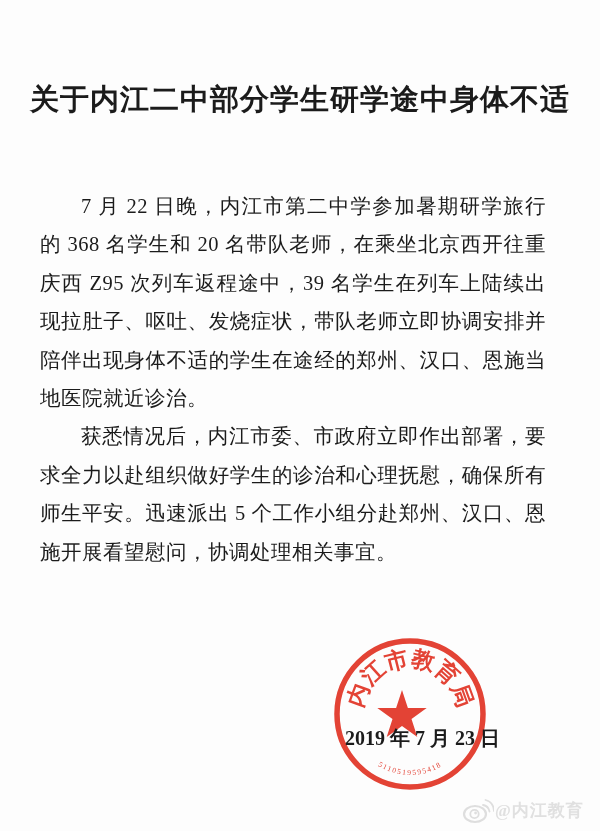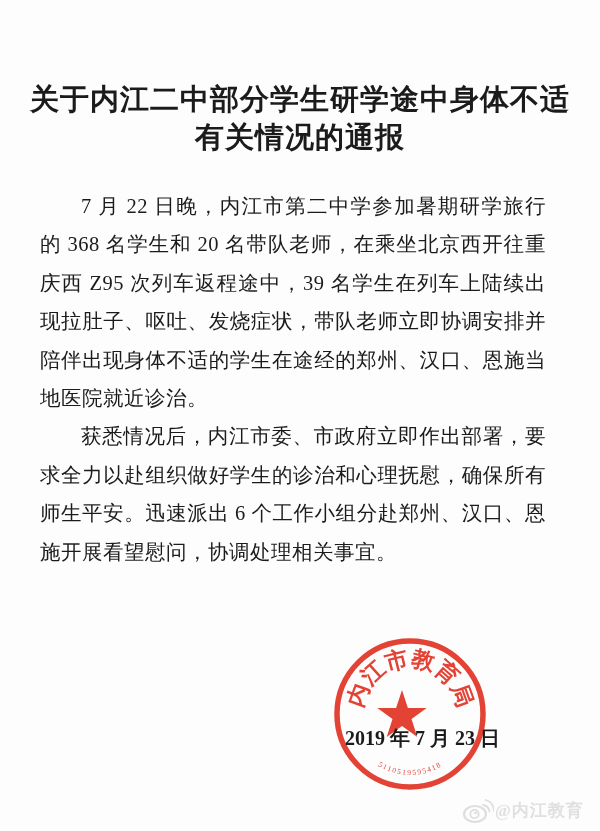--- a/index.html
+++ b/index.html
@@ -103,26 +103,25 @@
     letter-spacing: 1px;
   }
 </style>
 </head>
 <body>
 
 <div class="page">
 
   <h1 class="title">
     <span class="tline">关于内江二中部分学生研学途中身体不适</span>
-    <span class="tline">有关情况的通报</span>
   </h1>
 
   <div class="body-text">
     <p>7 月 22 日晚，内江市第二中学参加暑期研学旅行的 368 名学生和 20 名带队老师，在乘坐北京西开往重庆西 Z95 次列车返程途中，39 名学生在列车上陆续出现拉肚子、呕吐、发烧症状，带队老师立即协调安排并陪伴出现身体不适的学生在途经的郑州、汉口、恩施当地医院就近诊治。</p>
-    <p>获悉情况后，内江市委、市政府立即作出部署，要求全力以赴组织做好学生的诊治和心理抚慰，确保所有师生平安。迅速派出 6 个工作小组分赴郑州、汉口、恩施开展看望慰问，协调处理相关事宜。</p>
+    <p>获悉情况后，内江市委、市政府立即作出部署，要求全力以赴组织做好学生的诊治和心理抚慰，确保所有师生平安。迅速派出 5 个工作小组分赴郑州、汉口、恩施开展看望慰问，协调处理相关事宜。</p>
   </div>
 
   <svg class="seal" viewBox="0 0 160 156" xmlns="http://www.w3.org/2000/svg" aria-hidden="true">
     <circle class="red-stroke" cx="80" cy="78" r="73" stroke-width="5.5" stroke="#e23a2b"></circle>
     <polygon class="red-fill" points="72,54 77.9,71.9 96.7,72 81.5,83.1 87.3,101 72,90 56.7,101 62.5,83.1 47.3,72 66.1,71.9" fill="#e23a2b"></polygon>
     <text class="arc-char" transform="translate(28.3,59.2) rotate(-70)">内</text>
     <text class="arc-char" transform="translate(43.2,37.1) rotate(-42)">江</text>
     <text class="arc-char" transform="translate(66.7,24.6) rotate(-14)">市</text>
     <text class="arc-char" transform="translate(93.3,24.6) rotate(14)">教</text>
     <text class="arc-char" transform="translate(116.8,37.1) rotate(42)">育</text>

